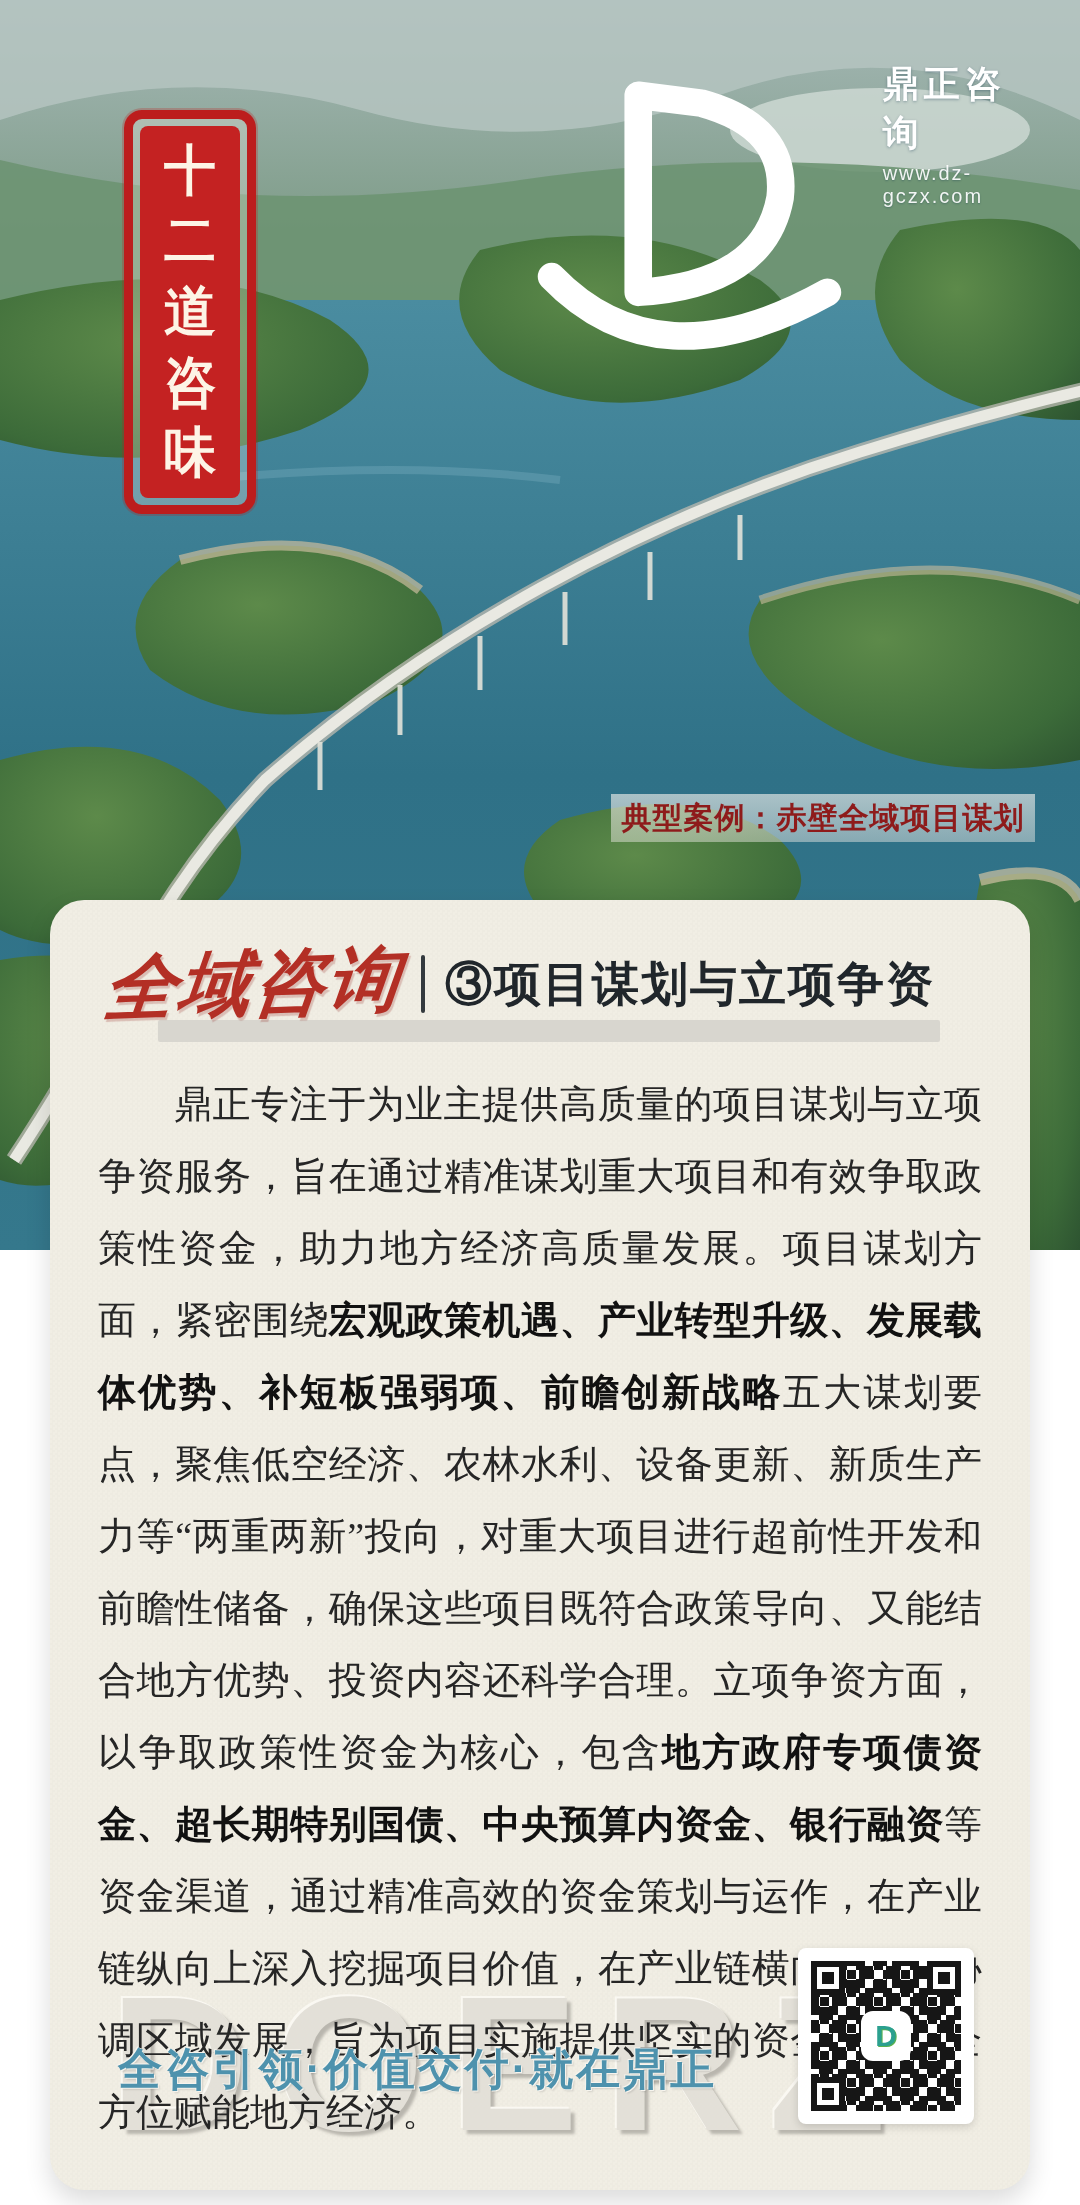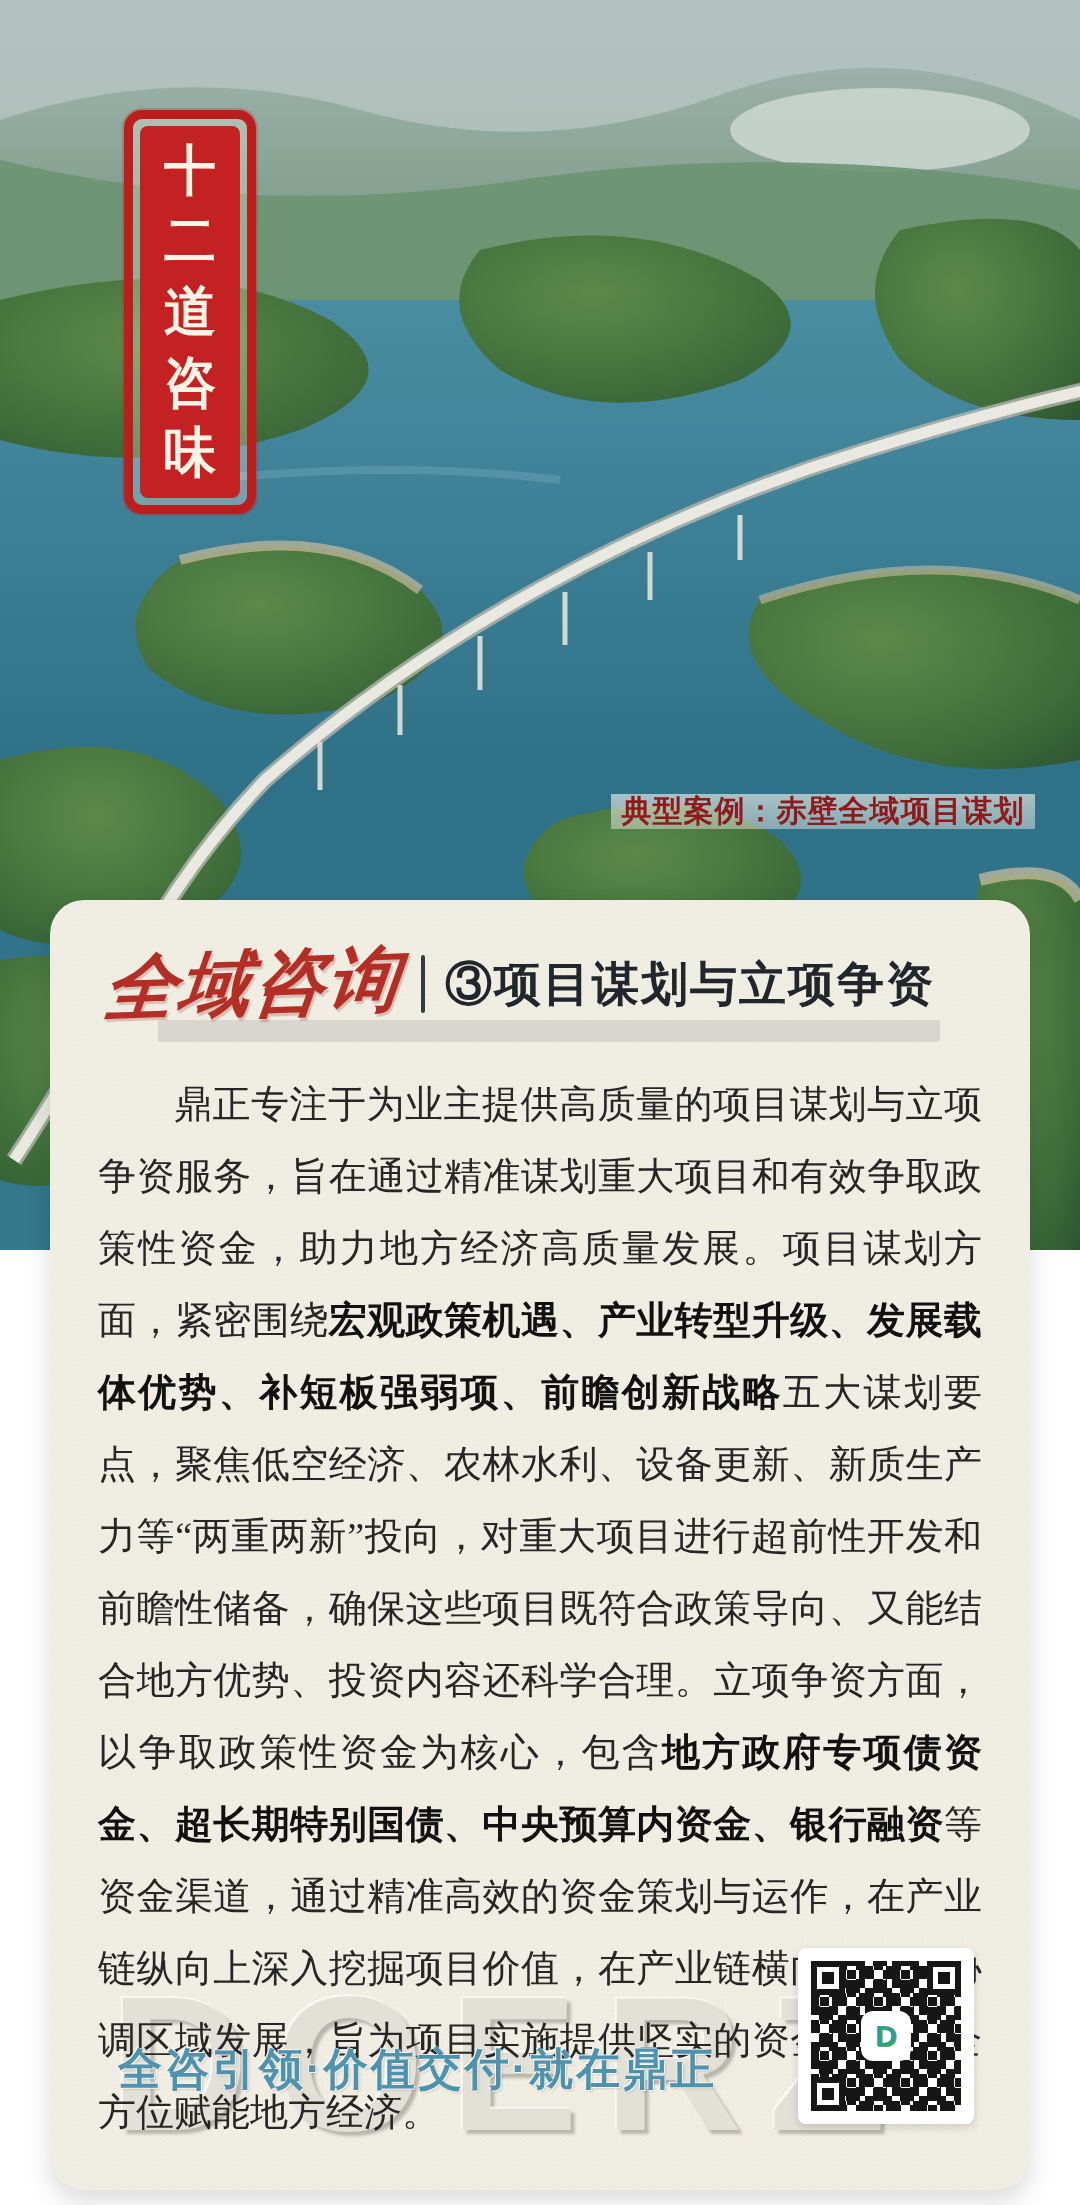--- a/index.html
+++ b/index.html
@@ -26,21 +26,21 @@
     font-size:52px;line-height:1;transform:scaleY(1.05);
   }
   
   .logo{position:absolute;right:62px;top:48px;display:flex;align-items:flex-start;gap:8px;}
   .logo-mark{width:86px;height:86px;}
   .logo-col{display:flex;flex-direction:column;margin-top:12px;}
   .logo-name{color:#fff;font-size:36px;font-weight:bold;letter-spacing:5px;text-shadow:0 1px 3px rgba(0,40,70,.35);}
   .logo-url{color:rgba(255,255,255,.92);font-size:20px;letter-spacing:2px;margin-top:4px;text-shadow:0 1px 2px rgba(0,40,70,.3);}
   
   .case-band{
-    position:absolute;right:45px;top:794px;width:424px;height:35px;
+    position:absolute;right:45px;top:794px;width:424px;height:48px;
     background:linear-gradient(rgba(246,243,238,.62),rgba(238,236,230,.46));
     display:flex;align-items:center;justify-content:center;
   }
   .case-band span{
     font-family:"Liberation Serif",serif;font-weight:bold;font-size:30px;
     color:#8e1b1b;letter-spacing:1px;white-space:nowrap;
   }
   
   .card{
     position:absolute;left:50px;top:900px;width:980px;height:1290px;
@@ -173,20 +173,30 @@
   <div class="seal">
     <div class="seal-inner" id="seal-chars">
         <span class="seal-char">十</span>
         <span class="seal-char">二</span>
         <span class="seal-char">道</span>
         <span class="seal-char">咨</span>
         <span class="seal-char">味</span>
       </div>
   </div>
 
+  <div class="logo">
+    <svg class="logo-mark" viewBox="0 0 90 90">
+      <path d="M30 12 L30 62 Q 62 60 66 38 Q 68 20 46 14 Z" fill="none" stroke="#ffffff" stroke-width="7" stroke-linejoin="round"></path>
+      <path d="M8 58 Q 35 86 78 62" fill="none" stroke="#ffffff" stroke-width="7" stroke-linecap="round"></path>
+    </svg>
+    <div class="logo-col">
+      <div class="logo-name">鼎正咨询</div>
+      <div class="logo-url">www.dz-gczx.com</div>
+    </div>
+  </div>
 
   <div class="case-band">
     <span>典型案例：赤壁全域项目谋划</span>
   </div>
 </div>
 
 <div class="card">
   <div class="title-underline"></div>
   <div class="title-row">
     <span class="title-script">全域咨询</span>

